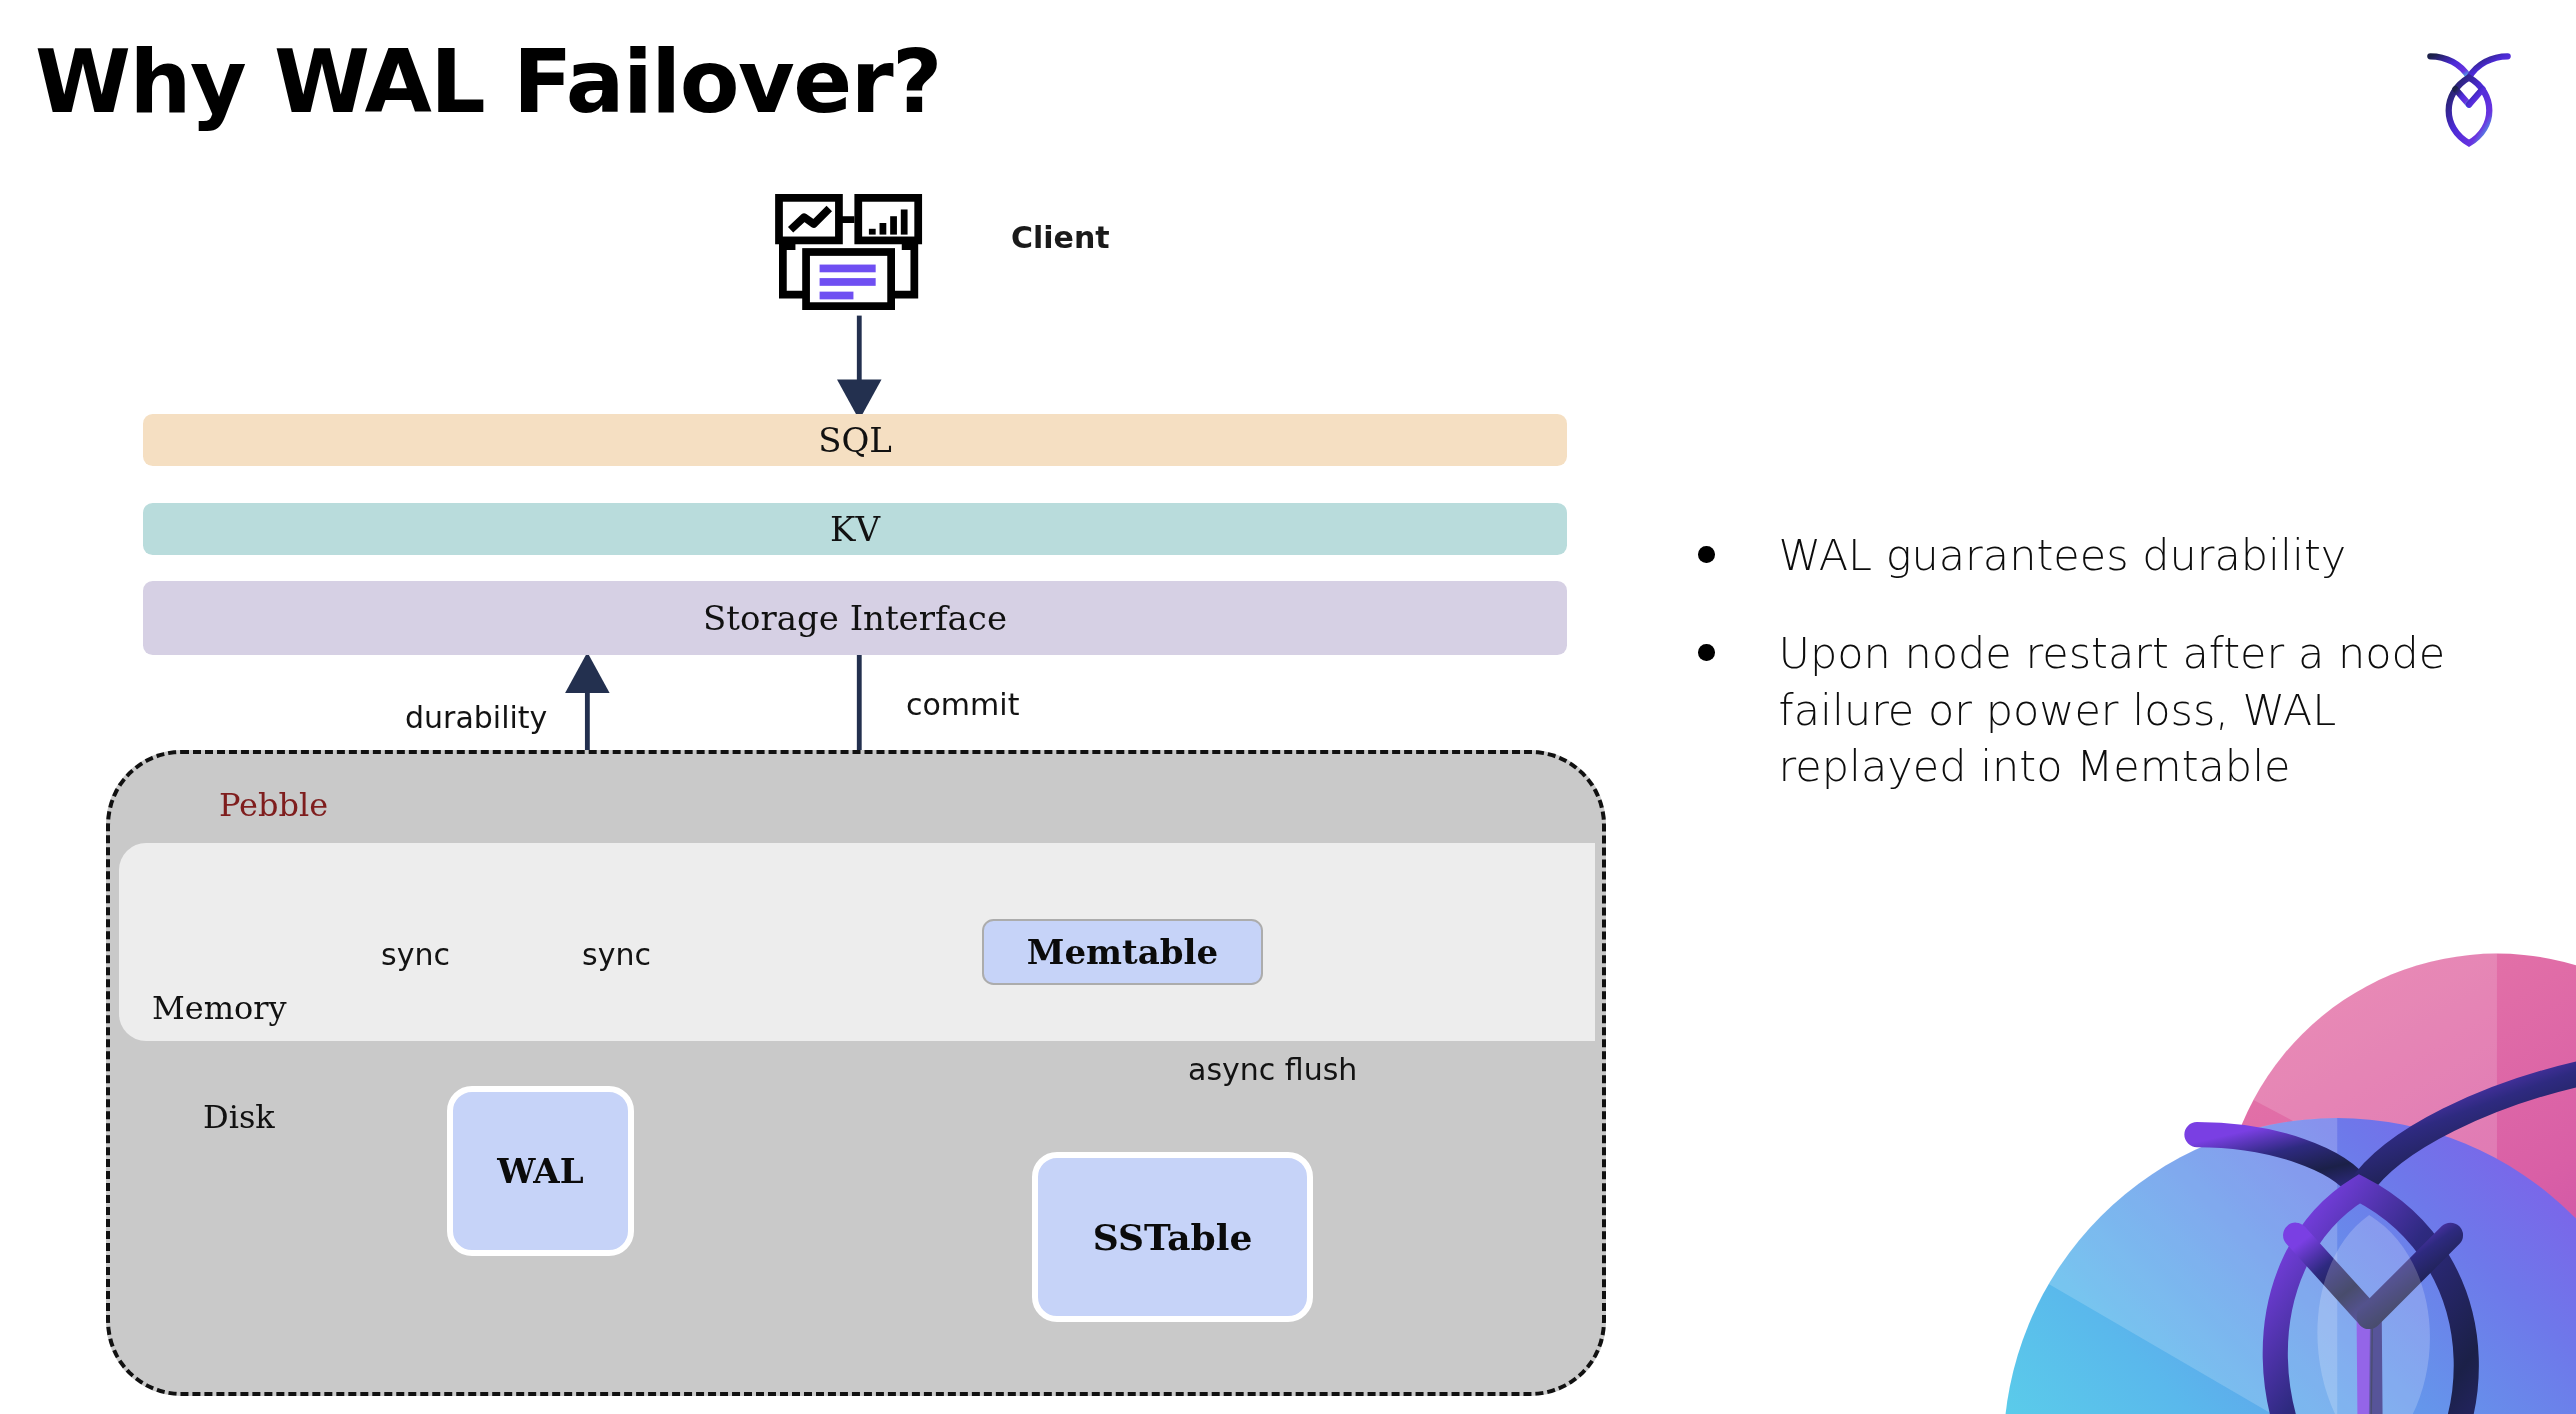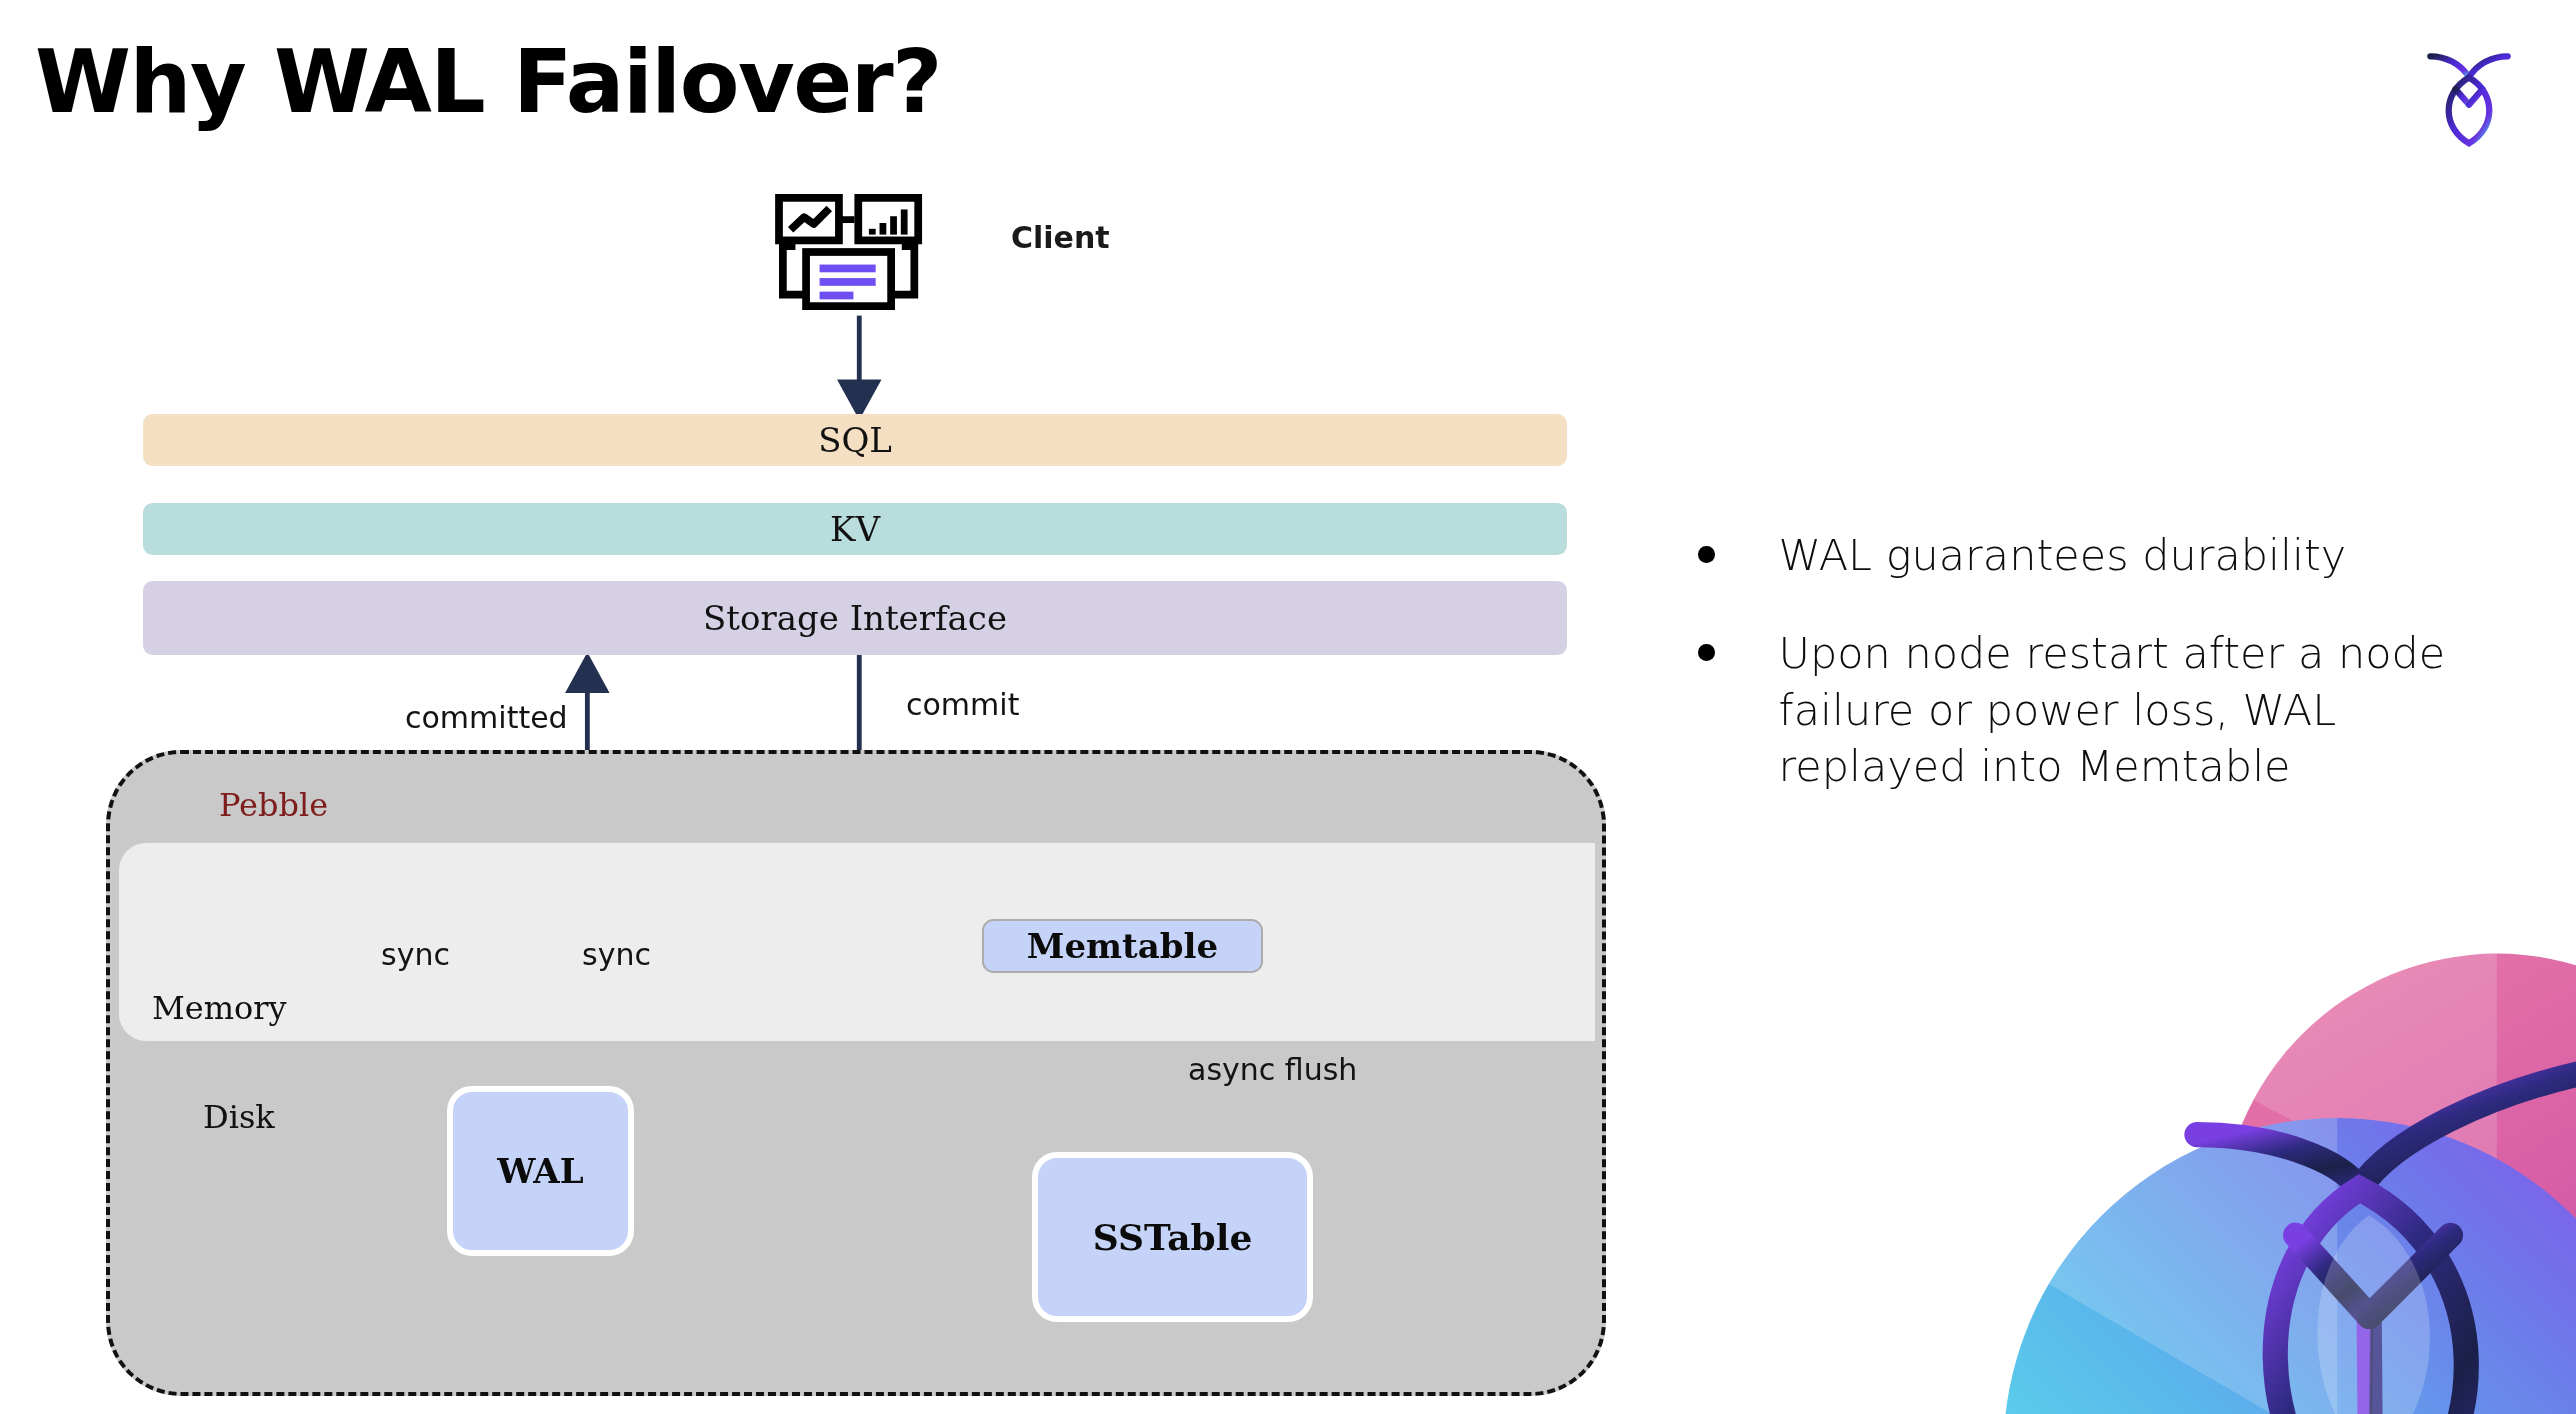--- a/index.html
+++ b/index.html
@@ -83,21 +83,21 @@
 
   
   .flow-node{
     position:absolute;
     display:flex;align-items:center;justify-content:center;
     font-family:"DejaVu Serif", serif;font-weight:bold;color:#0b0b0b;
     background:#C6D3F8;
     box-sizing:border-box;
   }
   #node-memtable{
-    left:982px;top:919px;width:281px;height:54px;
+    left:982px;top:919px;width:281px;height:66px;
     border-radius:11.6px;border:2.9px solid #ACACAC;
     font-size:34px;
   }
   #node-wal{
     left:447px;top:1086px;width:187px;height:170px;
     border-radius:25px;border:6.8px solid #ffffff;
     font-size:34px;
   }
   #node-sstable{
     left:1032px;top:1152px;width:281px;height:170px;
@@ -272,21 +272,21 @@
     <div class="flow-node" id="node-memtable">
       <span>Memtable</span>
     </div>
     <div class="flow-node" id="node-wal">
       <span>WAL</span>
     </div>
     <div class="flow-node" id="node-sstable">
       <span>SSTable</span>
     </div>
 
-    <div class="edge-label" id="label-committed">committed</div>
+    <div class="edge-label" id="label-committed">durability</div>
     <div class="edge-label" id="label-commit">commit</div>
     <div class="edge-label" id="label-sync-left">sync</div>
     <div class="edge-label" id="label-sync-right">sync</div>
     <div class="edge-label" id="label-async-flush">async flush</div>
 
   </div>
 
   <div id="bullet-list">
     <div class="bullet-item">
       <span class="bullet-dot"></span>

